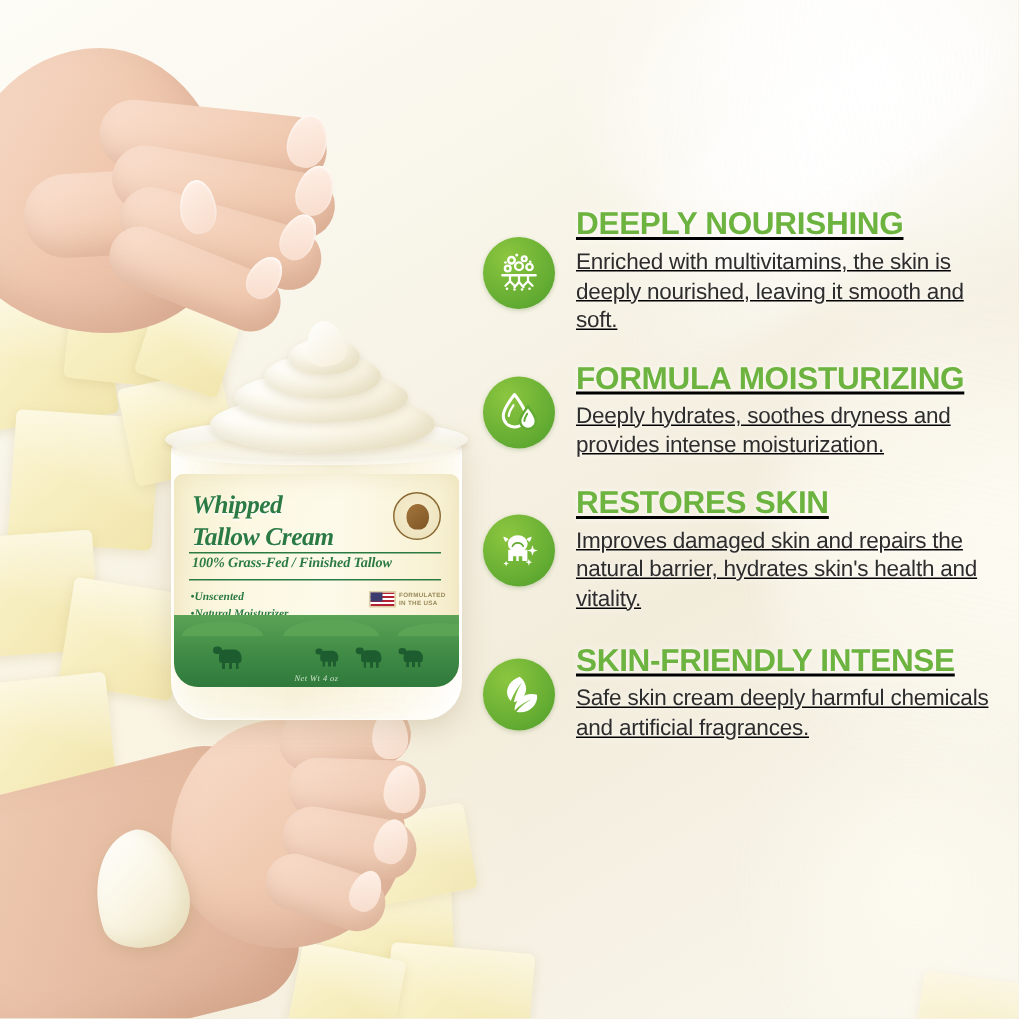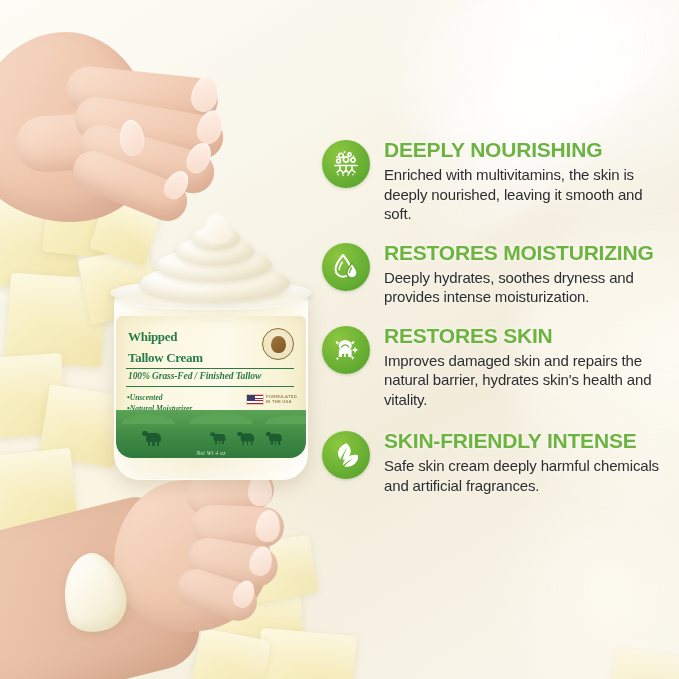--- a/index.html
+++ b/index.html
@@ -169,22 +169,22 @@
   
   .label {
     position:absolute; left:10px; top:78px; width:190px; height:142px;
     background:linear-gradient(95deg,#f7f0cf 0%,#fcf8e2 25%,#fdfaea 55%,#f6eecb 100%);
     border-radius:6px 6px 16px 16px;
     box-shadow:inset 0 0 14px rgba(226,212,165,.5);
     overflow:hidden;
   }
   .lbl-title {
     position:absolute; left:12px; top:10px; width:140px;
-    color:#2b7a43; font-weight:bold; 
-    font-size:13px; line-height:21px; letter-spacing:-.3px;
+    color:#2b7a43; font-weight:bold; font-style:italic;
+    font-size:17px; line-height:21px; letter-spacing:-.3px;
     text-shadow:0 1px 0 rgba(255,255,255,.8);
     font-family:"Liberation Serif", serif;
   }
   .lbl-badge {
     position:absolute; right:12px; top:12px; width:32px; height:32px;
     border-radius:50%; border:1.4px solid #8a6a32;
     background:radial-gradient(circle at 50% 42%, #f7efd2, #eadfb8);
     display:flex; align-items:center; justify-content:center;
   }
   .lbl-badge .cow {
@@ -250,21 +250,21 @@
     position:absolute; left:276px; top:24px; width:392px;
     text-align:right;
     color:#21624a;
     font-weight:bold;
     font-size:39px; line-height:43px;
     letter-spacing:-.6px;
     text-shadow:0 0 5px rgba(255,255,255,.95), 0 0 12px rgba(255,255,255,.8);
   }
 
   #features { position:absolute; left:322px; top:138px; width:348px; }
-  .feature { position:relative; display:flex; align-items:flex-start; margin-bottom:18px; }
+  .feature { position:relative; display:flex; align-items:center; margin-bottom:18px;text-decoration:underline; }
   .f-icon {
     flex:0 0 48px; width:48px; height:48px; border-radius:50%;
     background:radial-gradient(circle at 34% 28%, #8cc63f 0%, #62ab32 70%, #4f9a2a 100%);
     box-shadow:0 1px 3px rgba(90,130,60,.3);
     display:flex; align-items:center; justify-content:center; margin-top:2px;
   }
   .f-body { padding-left:14px; flex:1; }
   .f-title {
     color:#6cb33f; font-weight:bold; font-size:21px; line-height:23px;
     letter-spacing:-.2px; margin-bottom:4px;
@@ -415,21 +415,21 @@
       <div class="f-icon">
         <svg width="32" height="32" viewBox="0 0 32 32" aria-hidden="true">
           <path d="M13 4C13 4 5.5 13.2 5.5 18.2A7.5 7.5 0 0 0 20.5 18.2C20.5 13.2 13 4 13 4z" fill="none" stroke="#ffffff" stroke-width="2" stroke-linejoin="round"></path>
           <path d="M22 12c0 0-5.2 6.4-5.2 9.8a5.2 5.2 0 0 0 10.4 0C27.2 18.4 22 12 22 12z" fill="#ffffff"></path>
           <path d="M22 12c0 0-5.2 6.4-5.2 9.8a5.2 5.2 0 0 0 10.4 0C27.2 18.4 22 12 22 12z" fill="none" stroke="#62ab32" stroke-width="1.6"></path>
           <path d="M19.6 21.6c0-1.6 1-3.4 1.9-4.8" fill="none" stroke="#62ab32" stroke-width="1.3" stroke-linecap="round"></path>
           <path d="M9.2 18.4c0-2.3 1.7-5.2 3.1-7.2" fill="none" stroke="#ffffff" stroke-width="1.5" stroke-linecap="round"></path>
         </svg>
       </div>
       <div class="f-body">
-        <div class="f-title">RESTORES MOISTURIZING</div>
+        <div class="f-title">FORMULA MOISTURIZING</div>
         <div class="f-desc">Deeply hydrates, soothes dryness and provides intense moisturization.</div>
       </div>
     </div>
 
     <div class="feature f3">
       <div class="f-icon">
         <svg width="32" height="32" viewBox="0 0 32 32" aria-hidden="true">
           <path d="M9 8.5c-1.4-1.4-3.4-1.6-3.4-1.6s.2 2.2 1.5 3.5" fill="#ffffff"></path>
           <path d="M21 8.5c1.4-1.4 3.4-1.6 3.4-1.6s-.2 2.2-1.5 3.5" fill="#ffffff"></path>
           <ellipse cx="15.2" cy="11.5" rx="6.6" ry="5.6" fill="#ffffff"></ellipse>

